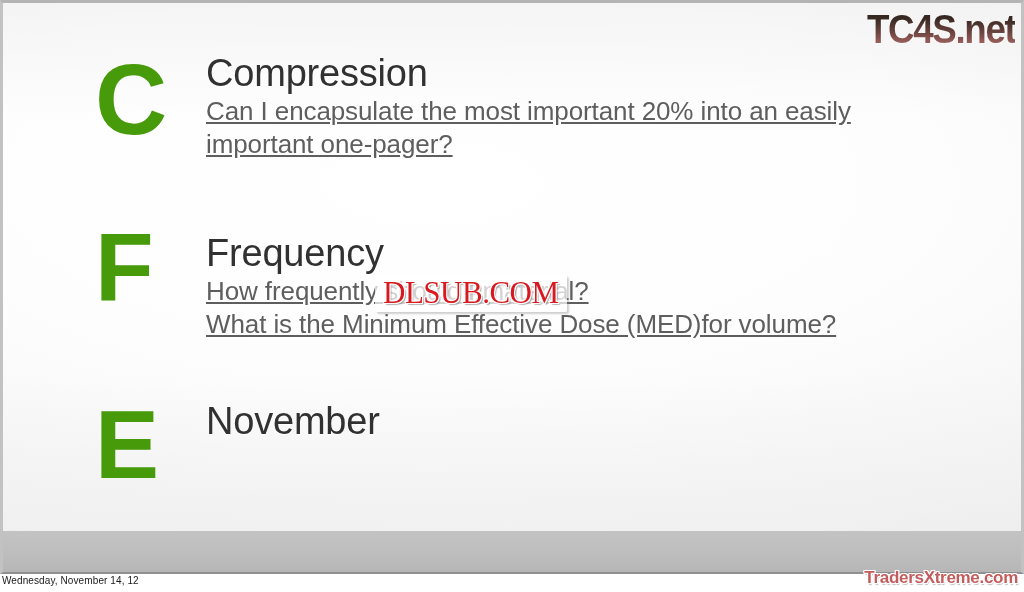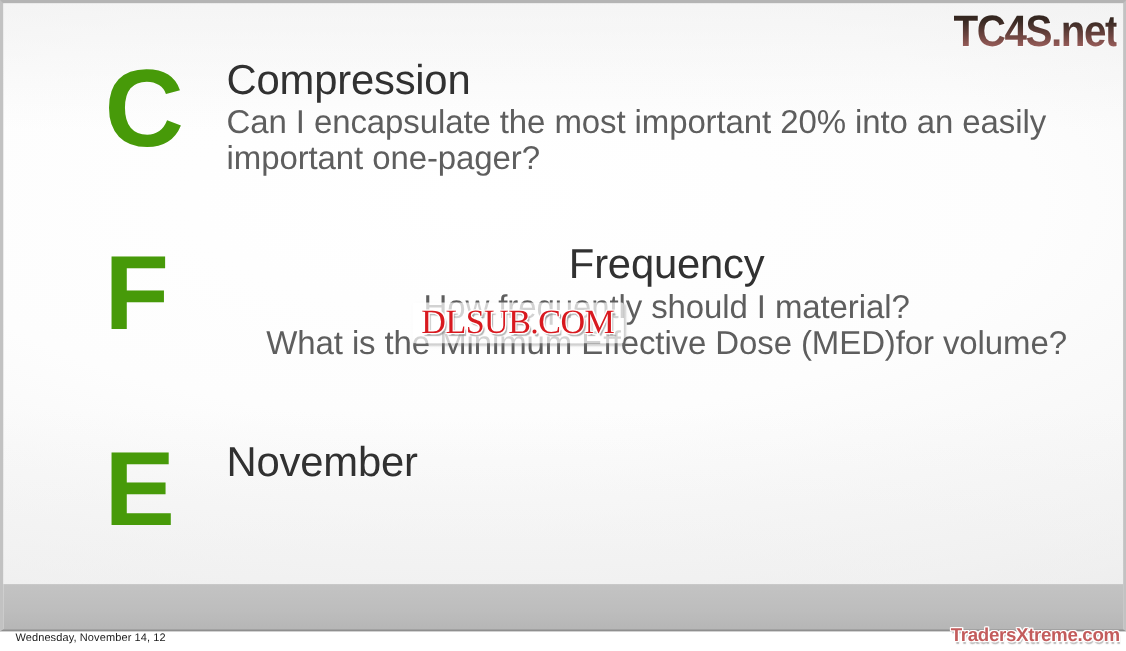--- a/index.html
+++ b/index.html
@@ -64,21 +64,21 @@
     position: absolute;
     left: 0;
     top: 576px;
     width: 1024px;
     height: 16px;
     background: #ffffff;
   }
 
   #footer-date {
     position: absolute;
-    left: 14px;
+    left: 2px;
     top: 575px;
     font-size: 10px;
     line-height: 12px;
     color: #1a1a1a;
     letter-spacing: 0.1px;
     white-space: nowrap;
   }
 
   
   .row {
@@ -106,36 +106,37 @@
   .row-title {
     font-size: 38px;
     line-height: 44px;
     color: #313131;
     font-weight: normal;
     letter-spacing: -0.2px;
     text-shadow: 0 1px 0 rgba(255,255,255,0.85);
     white-space: nowrap;
   }
   .row-sub {
-    font-size: 30px;
+    font-size: 26px;
     line-height: 33px;
     color: #5e5e5e;
     font-weight: normal;
     letter-spacing: -0.1px;
+    text-decoration: underline;
   }
   .row-sub div { white-space: nowrap; }
 
   
   #row-compression { top: 44px; }
   #row-compression .big-letter { top: 2px; font-size: 100px; line-height: 100px; }
   #row-compression .row-body  { top: 4px; }
 
   #row-frequency { top: 212px; }
   #row-frequency .big-letter { top: 4px; font-size: 96px; line-height: 96px; }
-  #row-frequency .row-body  { top: 4px; text-align: center; }
+  #row-frequency .row-body  { top: 16px; }
 
   #row-encoding { top: 392px; }
   #row-encoding .big-letter { top: 2px; font-size: 96px; line-height: 96px; }
   #row-encoding .row-body  { top: 4px; }
 
   
   #tc4s-watermark {
     position: absolute;
     right: 6px;
     top: 4px;

